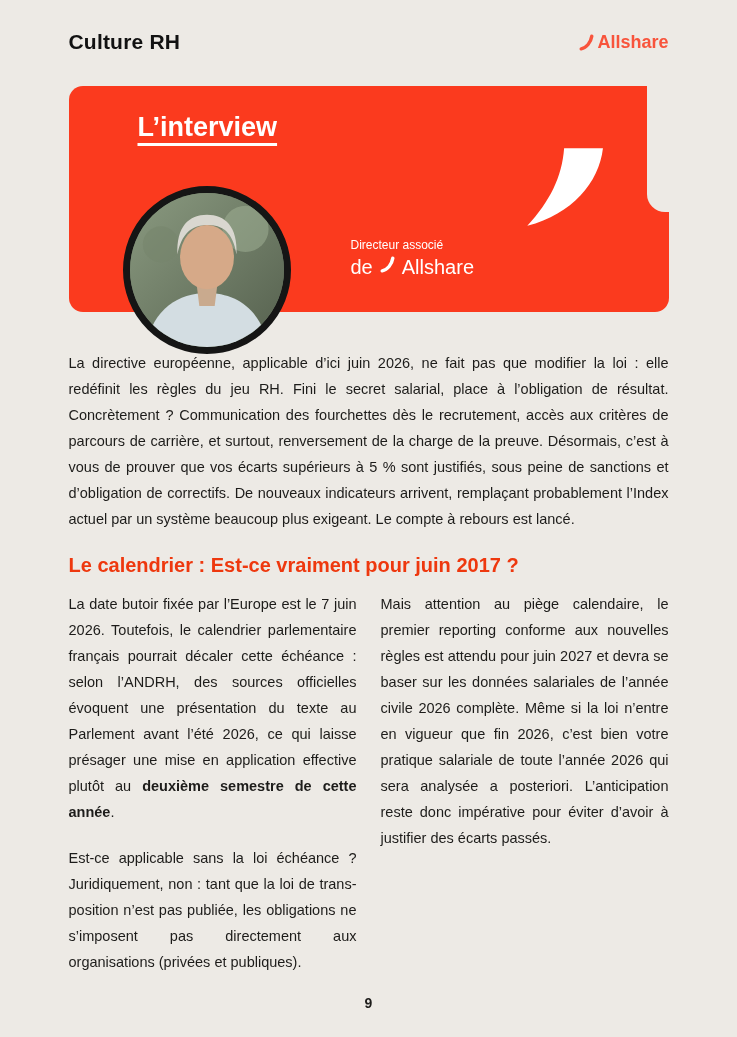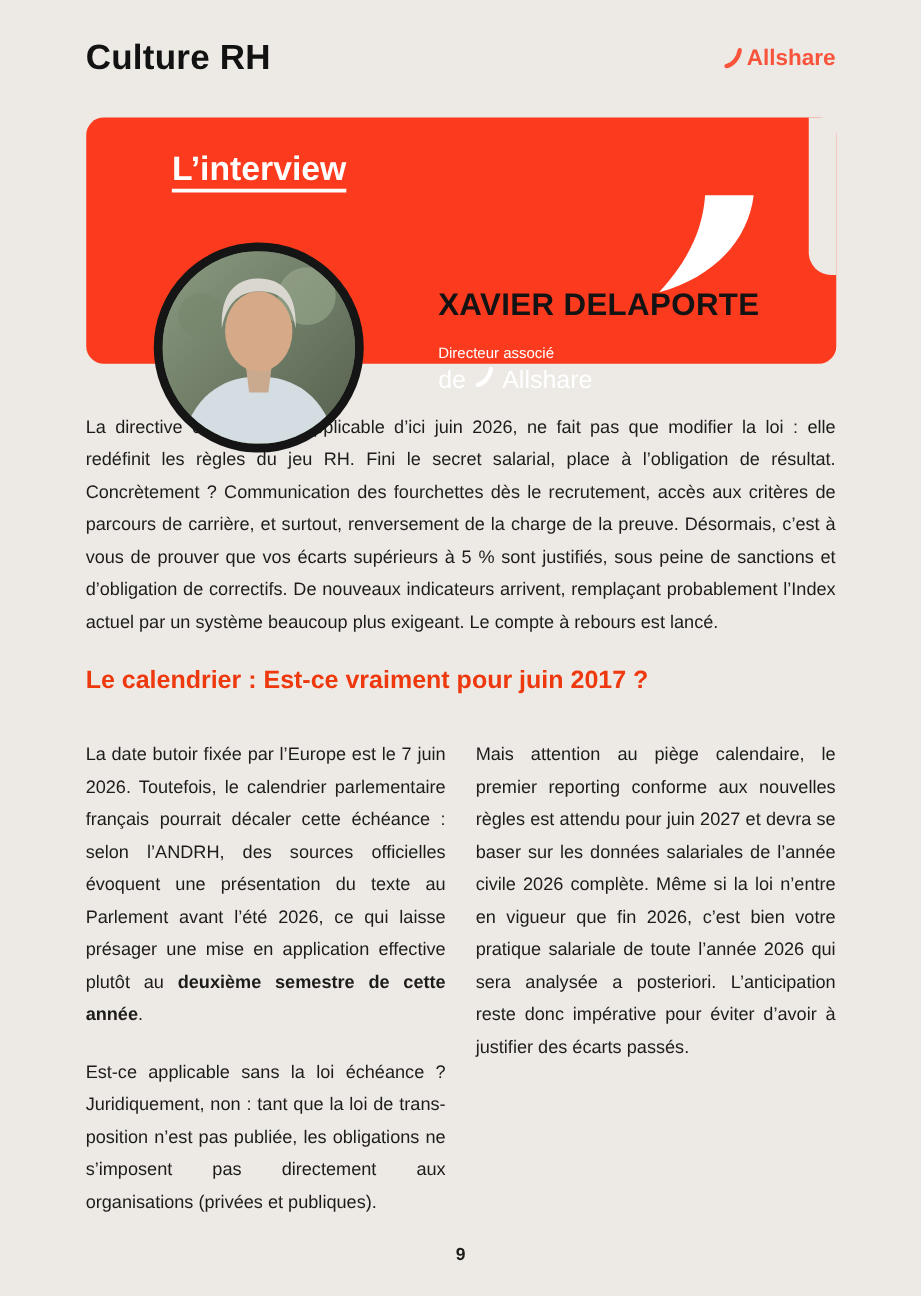--- a/index.html
+++ b/index.html
@@ -10,21 +10,21 @@
   }
   .page {
     width: 737px; height: 1037px; margin: 0 auto;
     background: var(--page-bg, #edeae5);
     display: flex; flex-direction: column; overflow: hidden;
   }
   .topbar {
     width: 600px; margin: 30px auto 0;
     display: flex; justify-content: space-between; align-items: center;
   }
-  .brand-left { font-size: 28px; font-weight: 800; color: #121212; letter-spacing: .2px; }
+  .brand-left { font-size: 21px; font-weight: 800; color: #121212; letter-spacing: .2px; }
   .brand-right {
     display: flex; align-items: center; gap: 3px;
     color: var(--brand-red, #f8543c); font-size: 18px; font-weight: 600;
   }
   .swoosh { display: inline-flex; align-items: flex-end; }
 
   .card {
     position: relative; width: 600px; height: 314px;
     margin: 32px auto 0;
     background: var(--card-red, #fb3a1e);
@@ -59,21 +59,21 @@
     color: var(--text-dark, #1d1c1a);
   }
   .section-heading {
     width: 600px; margin: 22px auto 0;
     font-size: 20px; font-weight: 800;
     color: var(--heading-red, #ee380e);
   }
   .columns { width: 600px; margin: 14px auto 0; display: flex; gap: 24px; }
   .col {
     flex: 1; font-size: 14.5px; line-height: 26px;
-    text-align: justify; color: var(--text-dark, #1d1c1a); margin-top: 21px;
+    text-align: justify; color: var(--text-dark, #1d1c1a);
   }
   .col p { margin: 0 0 20px; }
   .footer { margin-top: auto; padding-bottom: 26px; text-align: center; }
   .page-number { font-size: 14px; font-weight: 700; color: #1d1c1a; }
 </style>
 </head>
 <body>
 
 <div class="page">
 
@@ -109,21 +109,20 @@
         <circle cx="90" cy="28" r="18" fill="#9fae93" opacity="0.55"></circle>
         <circle cx="24" cy="40" r="14" fill="#76866c" opacity="0.6"></circle>
         <path d="M12 120 C18 90 38 78 60 78 C82 78 102 90 108 120 Z" fill="#d3dde2"></path>
         <path d="M52 72 L68 72 L66 88 L54 88 Z" fill="#c9aa8e"></path>
         <ellipse cx="60" cy="50" rx="21" ry="25" fill="#d6a988"></ellipse>
         <path d="M37 48 C36 26 46 17 60 17 C74 17 84 26 83 48 C80 30 72 25 60 25 C48 25 40 32 37 48 Z" fill="#d9d7d0"></path>
       </svg>
     </div>
 
     <div class="person">
-      <div class="person-name">XAVIER DELAPORTE</div>
       <div class="person-role">Directeur associé</div>
       <div class="person-company">
         <span>de</span>
         <span class="swoosh">
           <svg width="15" height="17" viewBox="0 0 14 16">
               <path d="M2 14 C7 13 11 8 12 2" fill="none" stroke="#ffffff" stroke-width="3.2" stroke-linecap="round"></path>
             </svg>
         </span>
         <span>Allshare</span>
       </div>

